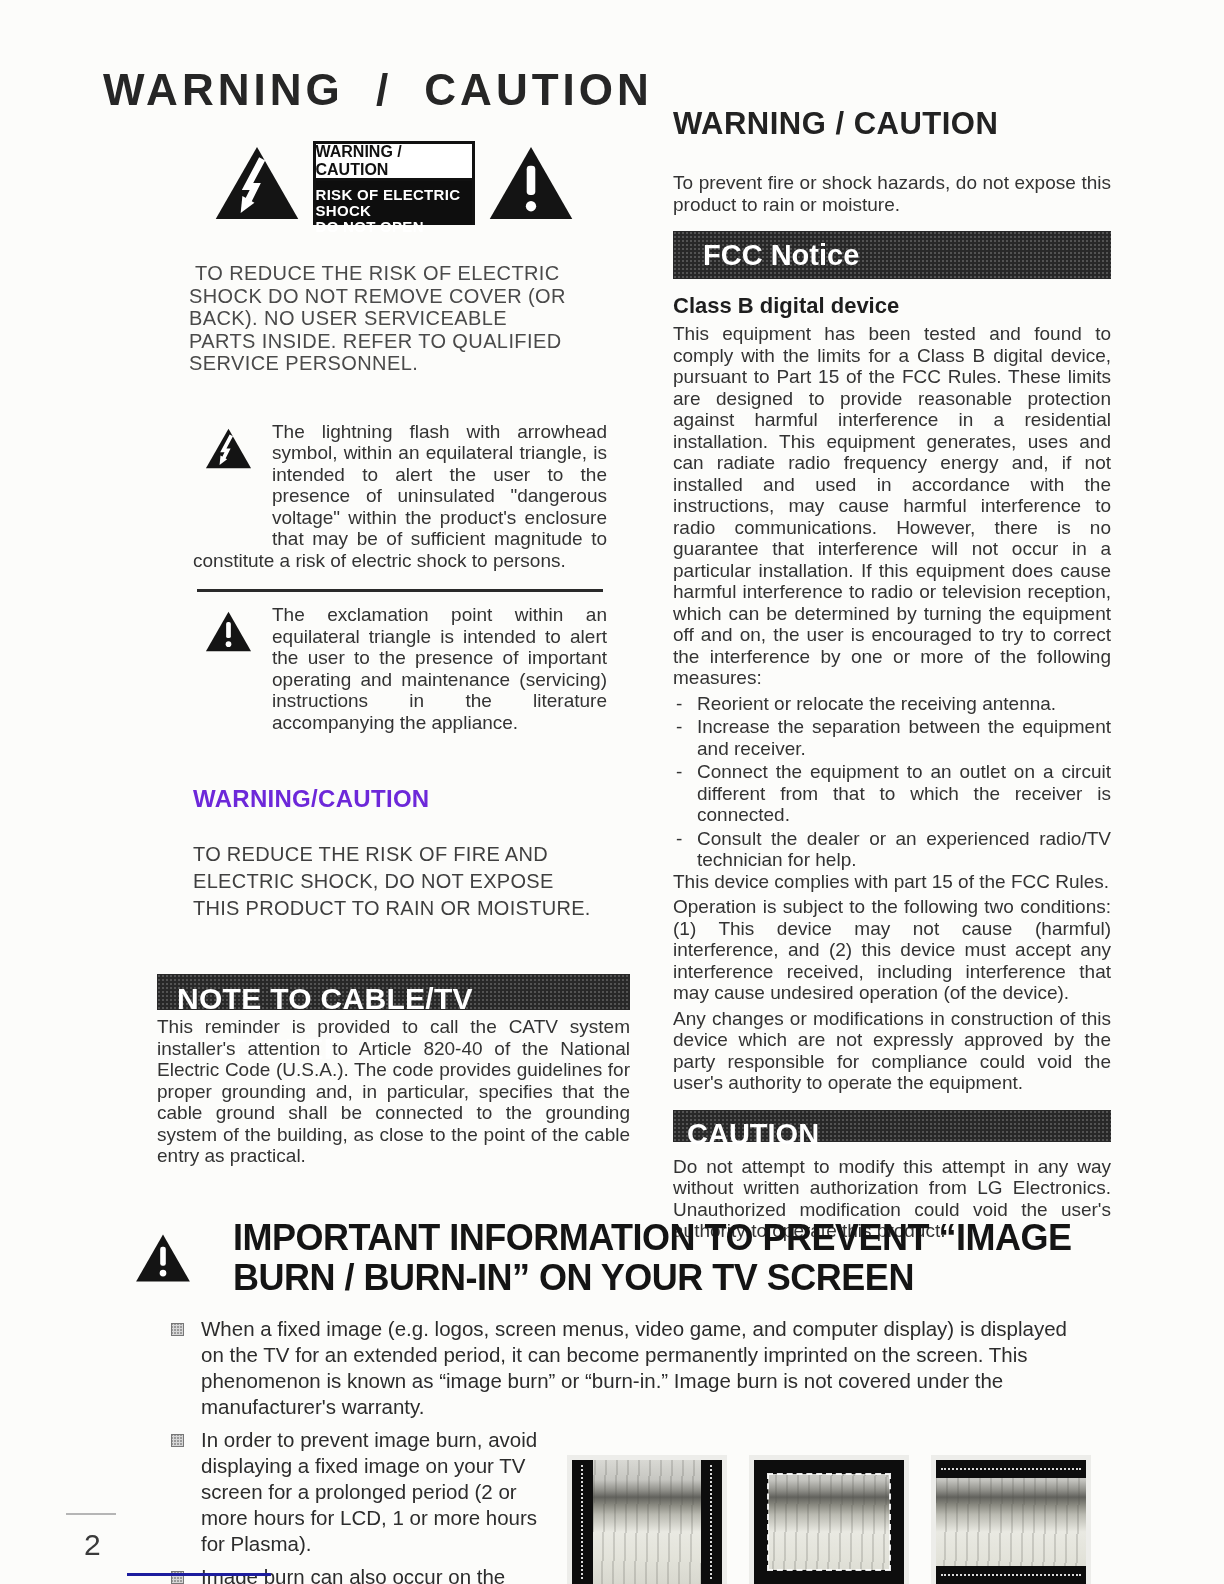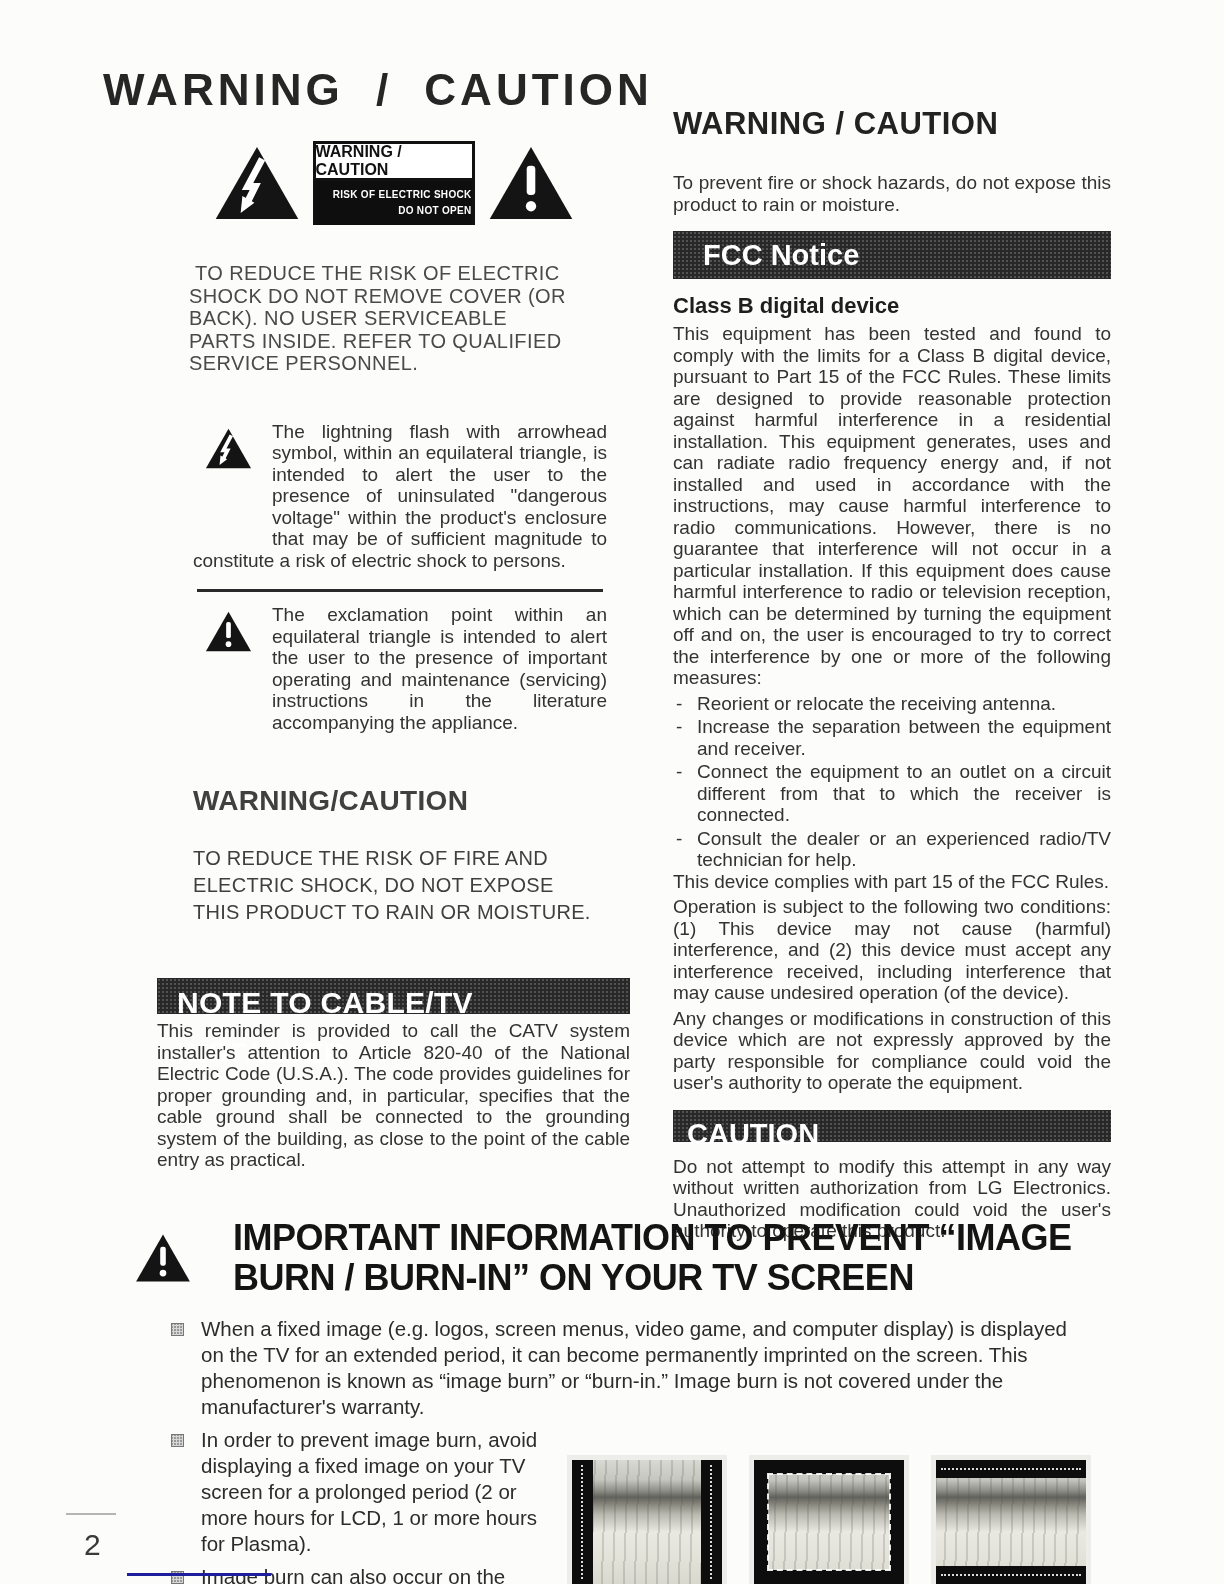--- a/index.html
+++ b/index.html
@@ -22,34 +22,34 @@
 
   p { margin:0; }
   .body-text { font-size:19px; line-height:21.5px; text-align:justify; color:#333; }
 
   
   .label-row { margin-top:40px; display:flex; align-items:center; justify-content:center; gap:13px; }
   .tri-lg { width:86px; height:86px; flex:0 0 auto; }
   .plate { width:156px; height:78px; border:3px solid #111; background:#fff; flex:0 0 auto; }
   .plate-top { height:34px; display:flex; align-items:center; justify-content:center;
     font-weight:bold; font-size:16px; color:#111; border-bottom:3px solid #111; letter-spacing:0; }
-  .plate-bottom { background:#0e0e0e; color:#fff; height:44px; text-align:right;
-    font-weight:bold; font-size:10px; line-height:16px; padding-top:6px; box-sizing:border-box; letter-spacing:0.3px; }
+  .plate-bottom { background:#0e0e0e; color:#fff; height:44px; text-align:left;
+    font-weight:bold; font-size:15px; line-height:16px; padding-top:6px; box-sizing:border-box; letter-spacing:0.3px; }
 
   .caps-para {
     margin:36px 0 0 32px; width:384px;
     font-size:20px; line-height:22.5px; letter-spacing:0.4px;
     color:#4a4a4a; text-indent:6px;
   }
   .icon-para { margin:46px 0 0 36px; width:414px; }
   .icon-para .tri-sm { float:left; width:47px; height:47px; margin:4px 20px 62px 12px; }
   .divider { margin:18px 0 12px 40px; width:406px; border:0; border-top:3px solid #2a2a2a; }
   .icon-para.second { margin-top:8px; }
 
-  .left-h2 { margin:52px 0 0 36px; font-size:28px; font-weight:bold; color:#404040; letter-spacing:0.3px; }
+  .left-h2 { margin:52px 0 0 36px; font-size:24px; font-weight:bold; color:#6d28d9; letter-spacing:0.3px; }
   .fire-para { margin:28px 0 0 36px; width:404px; font-size:20px; line-height:27px; color:#3f3f3f; letter-spacing:0.3px; }
 
   .banner {
     background-color:#282828;
     background-image:radial-gradient(rgba(255,255,255,0.20) 1px, rgba(255,255,255,0) 1.4px);
     background-size:4px 4px;
     color:#fff; font-weight:bold;
   }
   .banner.installer { margin-top:52px; height:36px; line-height:50px; font-size:30px; padding-left:20px; letter-spacing:0.3px; }
   .banner.fcc { margin-top:16px; height:48px; line-height:48px; font-size:29px; padding-left:30px; }

